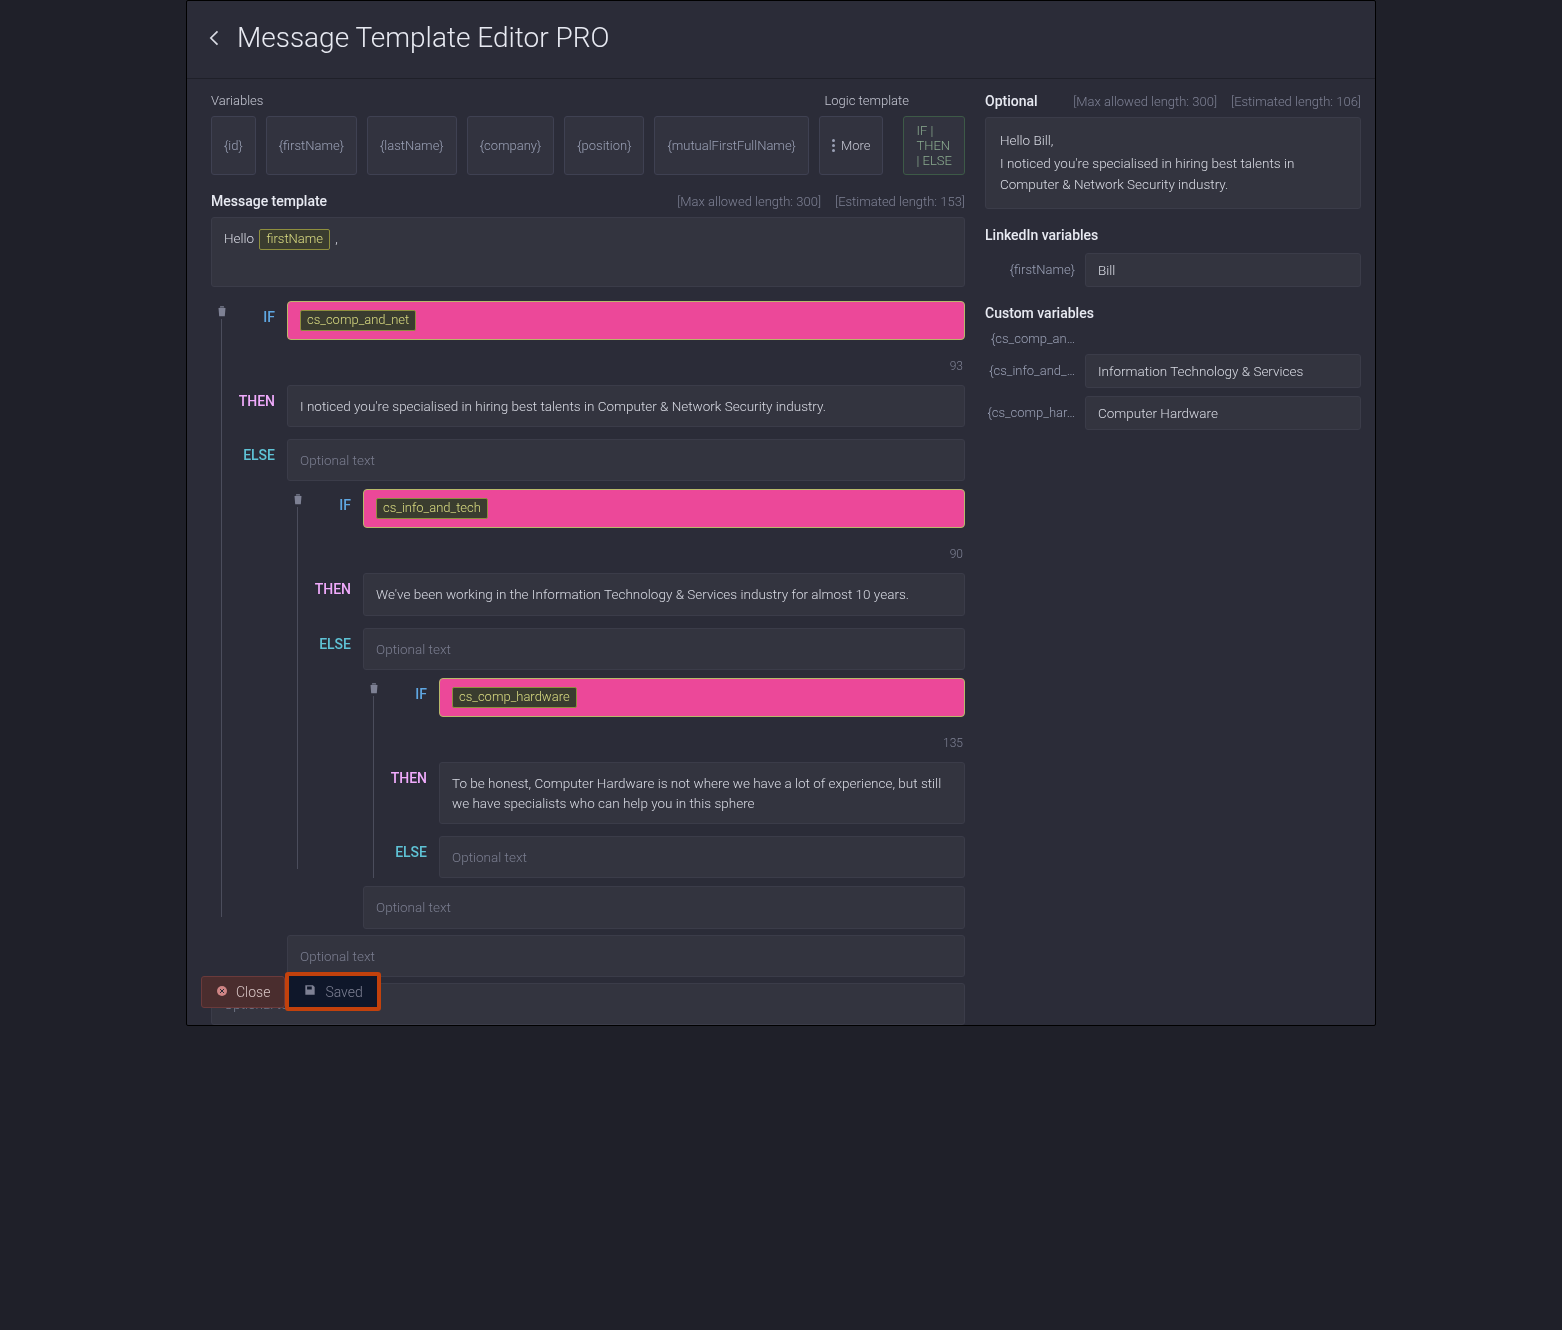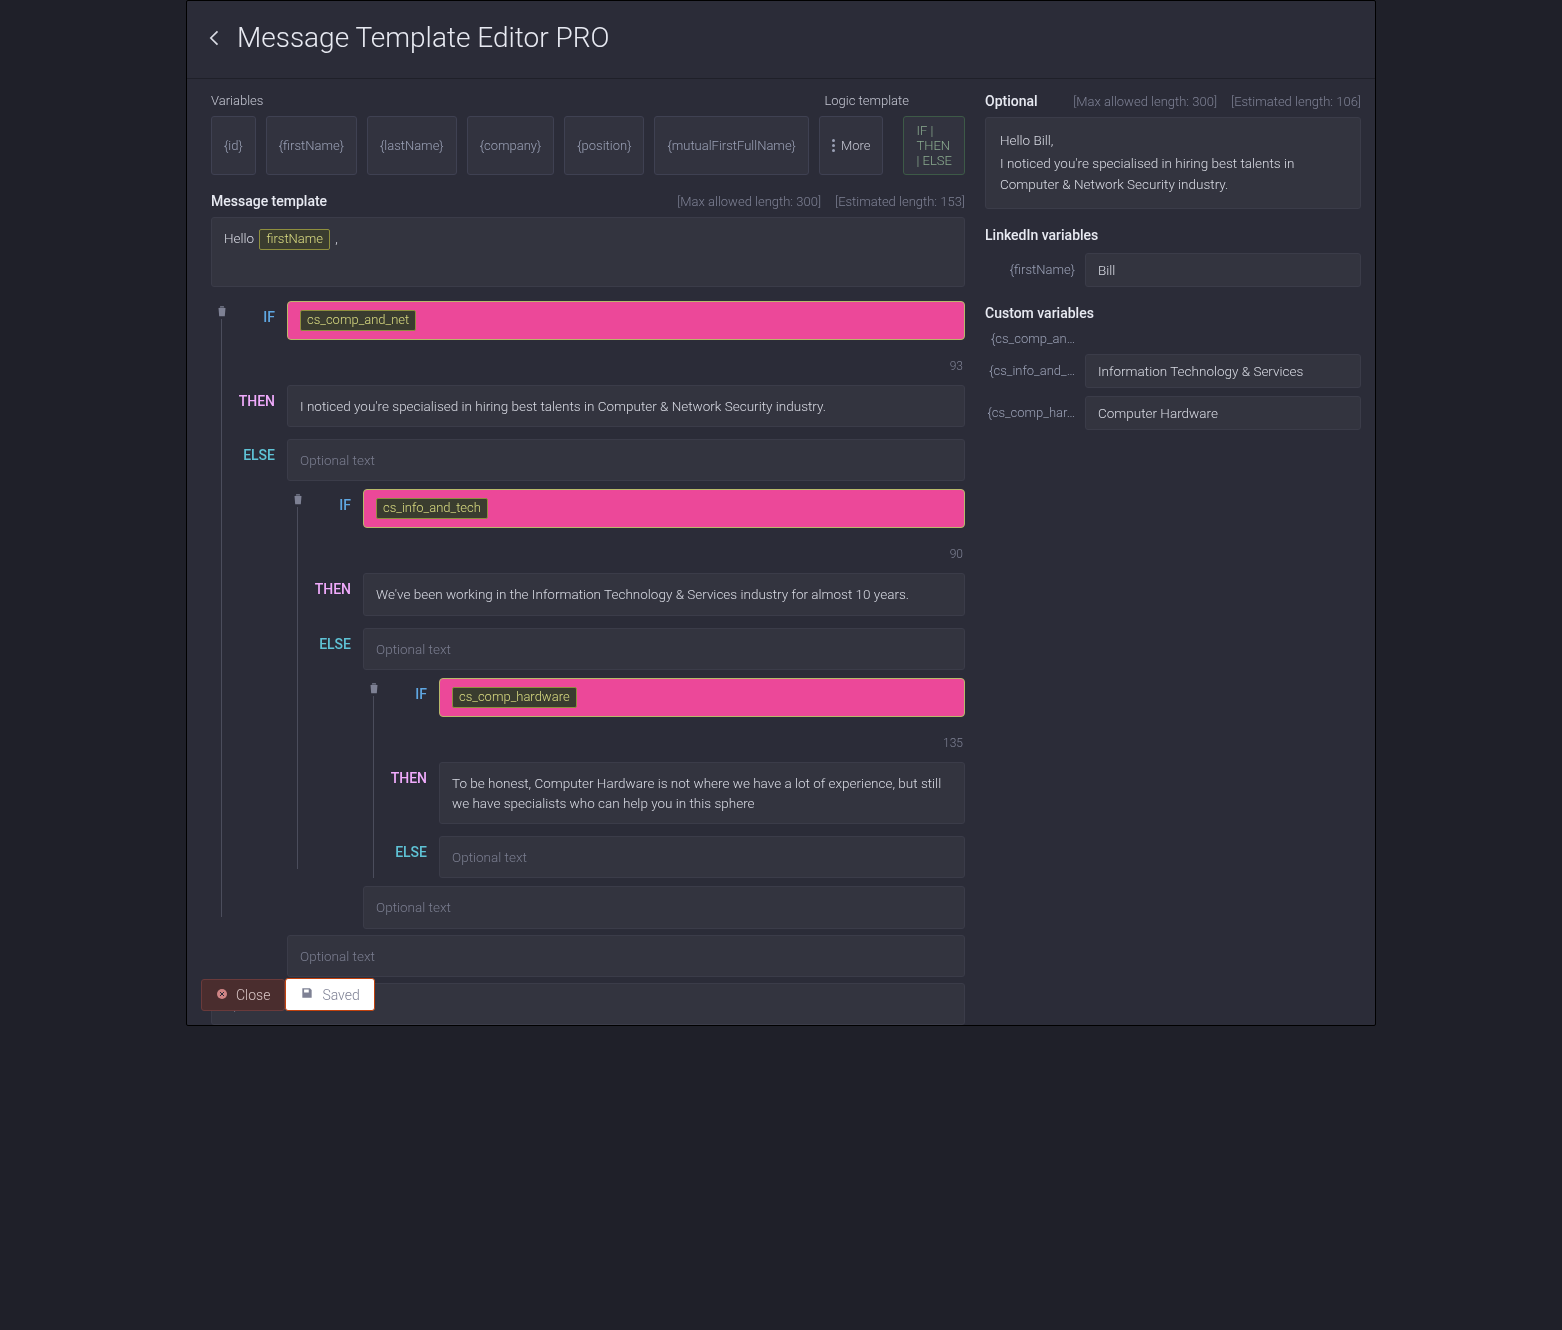--- a/index.html
+++ b/index.html
@@ -225,22 +225,22 @@
     font-size: 14px;
     cursor: pointer;
   }
   .btn-close {
     background: #4a2d2e;
     border: 1px solid #6a3a3b;
     color: #d9c6c6;
   }
   .btn-close .x-icon svg { width: 12px; height: 12px; fill: #cf8484; }
   .btn-saved {
-    background: #ffffff;
-    border: 1px solid #c2410c;
+    background: #0f172a;
+    border: 4px solid #c2410c;
     color: #7e8194;
   }
   .btn-saved .disk-icon svg { width: 14px; height: 14px; fill: #7e8194; }
 </style>
 </head>
 <body>
 
 <div class="modal">
 
   <div class="header">

